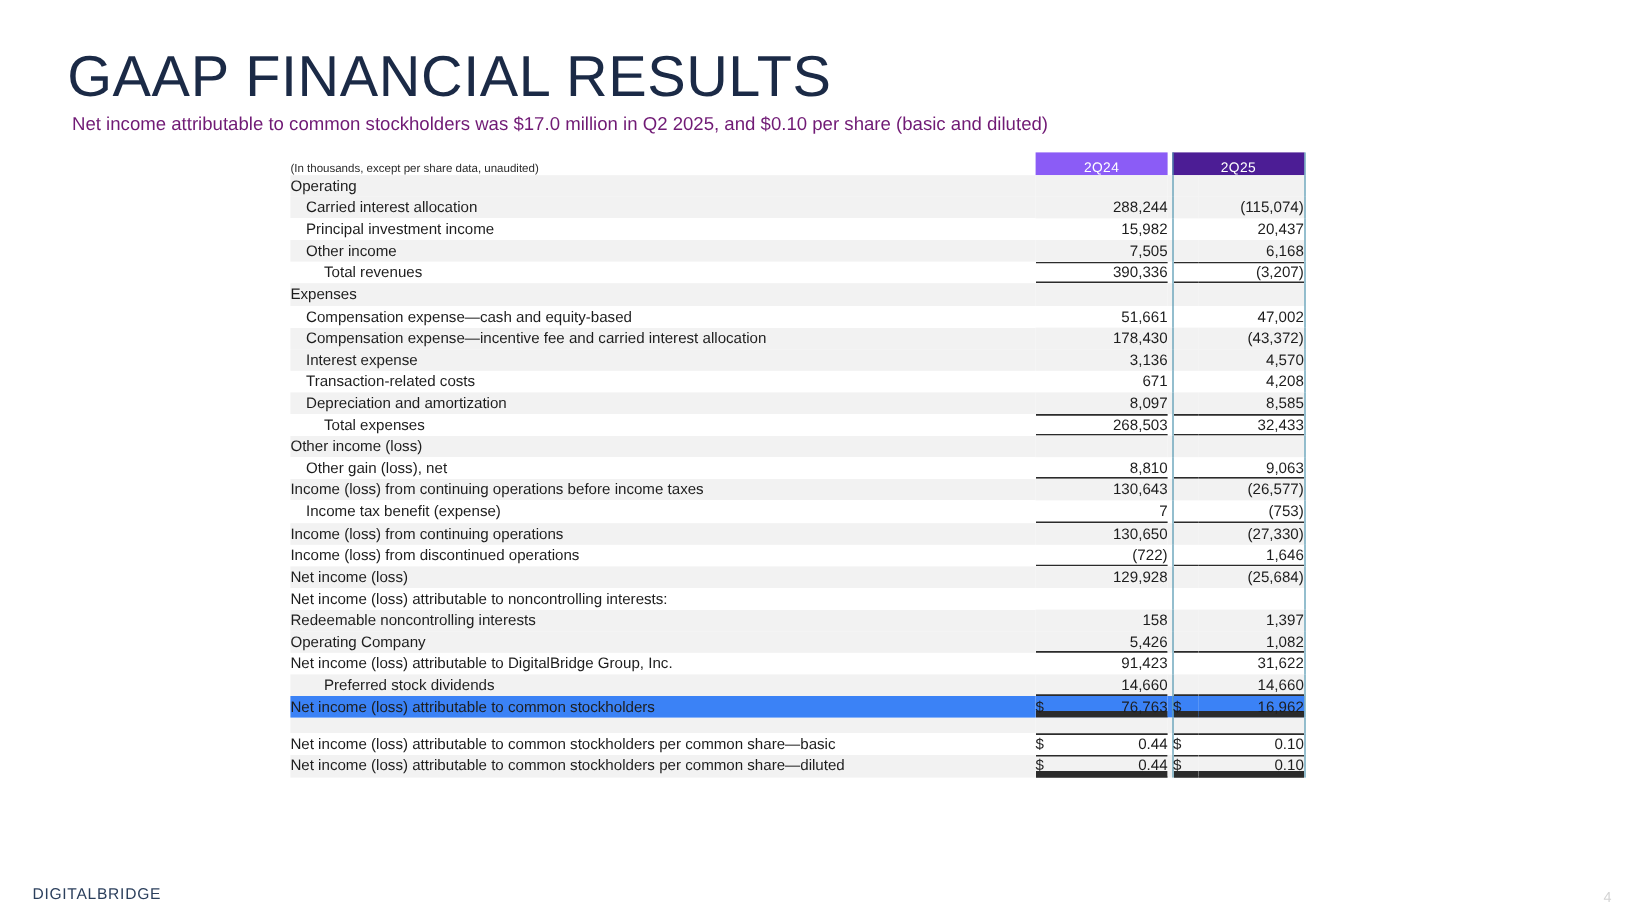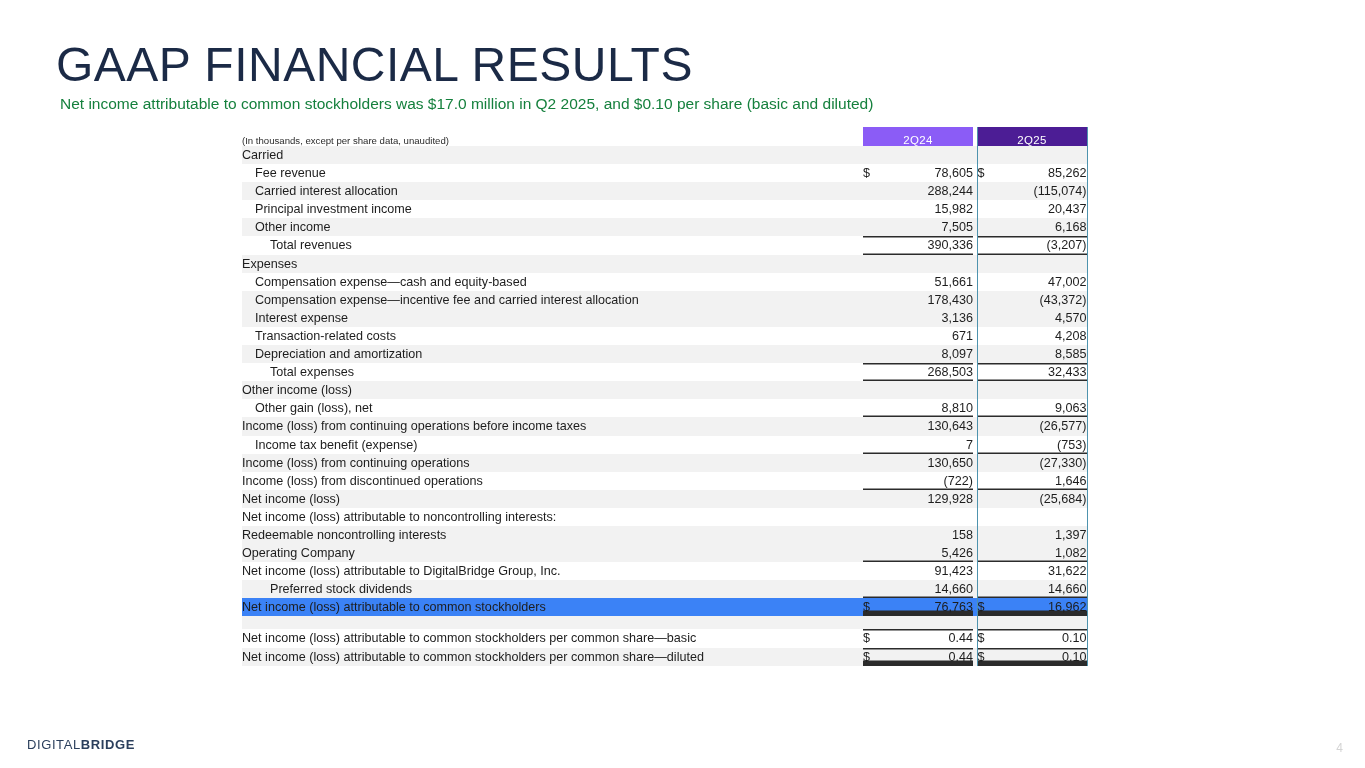--- a/index.html
+++ b/index.html
@@ -27,21 +27,21 @@
     color: #1b2a46;
     font-weight: 400;
     white-space: nowrap;
   }
   #slide-subtitle {
     position: absolute;
     left: 60px;
     top: 94px;
     font-size: 15.5px;
     line-height: 20px;
-    color: #15803d;
+    color: #701a75;
     font-weight: 400;
     white-space: nowrap;
   }
 
   
   #fin-table-wrap {
     position: absolute;
     left: 242px;
     top: 127px;
     width: 845px;
@@ -138,21 +138,21 @@
   
   #brand-logo {
     position: absolute;
     left: 27px;
     top: 737px;
     font-size: 13px;
     letter-spacing: 0.6px;
     color: #2b3f5c;
     white-space: nowrap;
   }
-  #brand-logo .b { font-weight: bold; }
+  #brand-logo .b { font-weight: normal; }
   #page-number {
     position: absolute;
     right: 22px;
     top: 741px;
     font-size: 12px;
     color: #d4d4d4;
   }
 </style>
 </head>
 <body>
@@ -172,34 +172,26 @@
         <col class="c-b-val">
     </colgroup>
     <tbody id="fin-body">
       <tr class="hdr">
         <td class="hdr-note">(In thousands, except per share data, unaudited)</td>
         <td class="hdr-col" colspan="2">2Q24</td>
         <td></td>
         <td class="hdr-colB" colspan="2">2Q25</td>
       </tr>
     <tr class="r zebra">
-          <td class="lbl b">Carried</td>
+          <td class="lbl b">Operating</td>
           <td class="cur b"></td>
           <td class="val b"></td>
           <td></td>
           <td class="cur b colB-l"></td>
           <td class="val b colB-r"></td>
-        </tr>
-        <tr class="r">
-          <td class="lbl i1">Fee revenue</td>
-          <td class="cur">$</td>
-          <td class="val">78,605</td>
-          <td></td>
-          <td class="cur colB-l">$</td>
-          <td class="val colB-r">85,262</td>
         </tr>
         <tr class="r zebra">
           <td class="lbl i1">Carried interest allocation</td>
           <td class="cur"></td>
           <td class="val">288,244</td>
           <td></td>
           <td class="cur colB-l"></td>
           <td class="val colB-r">(115,074)</td>
         </tr>
         <tr class="r">

